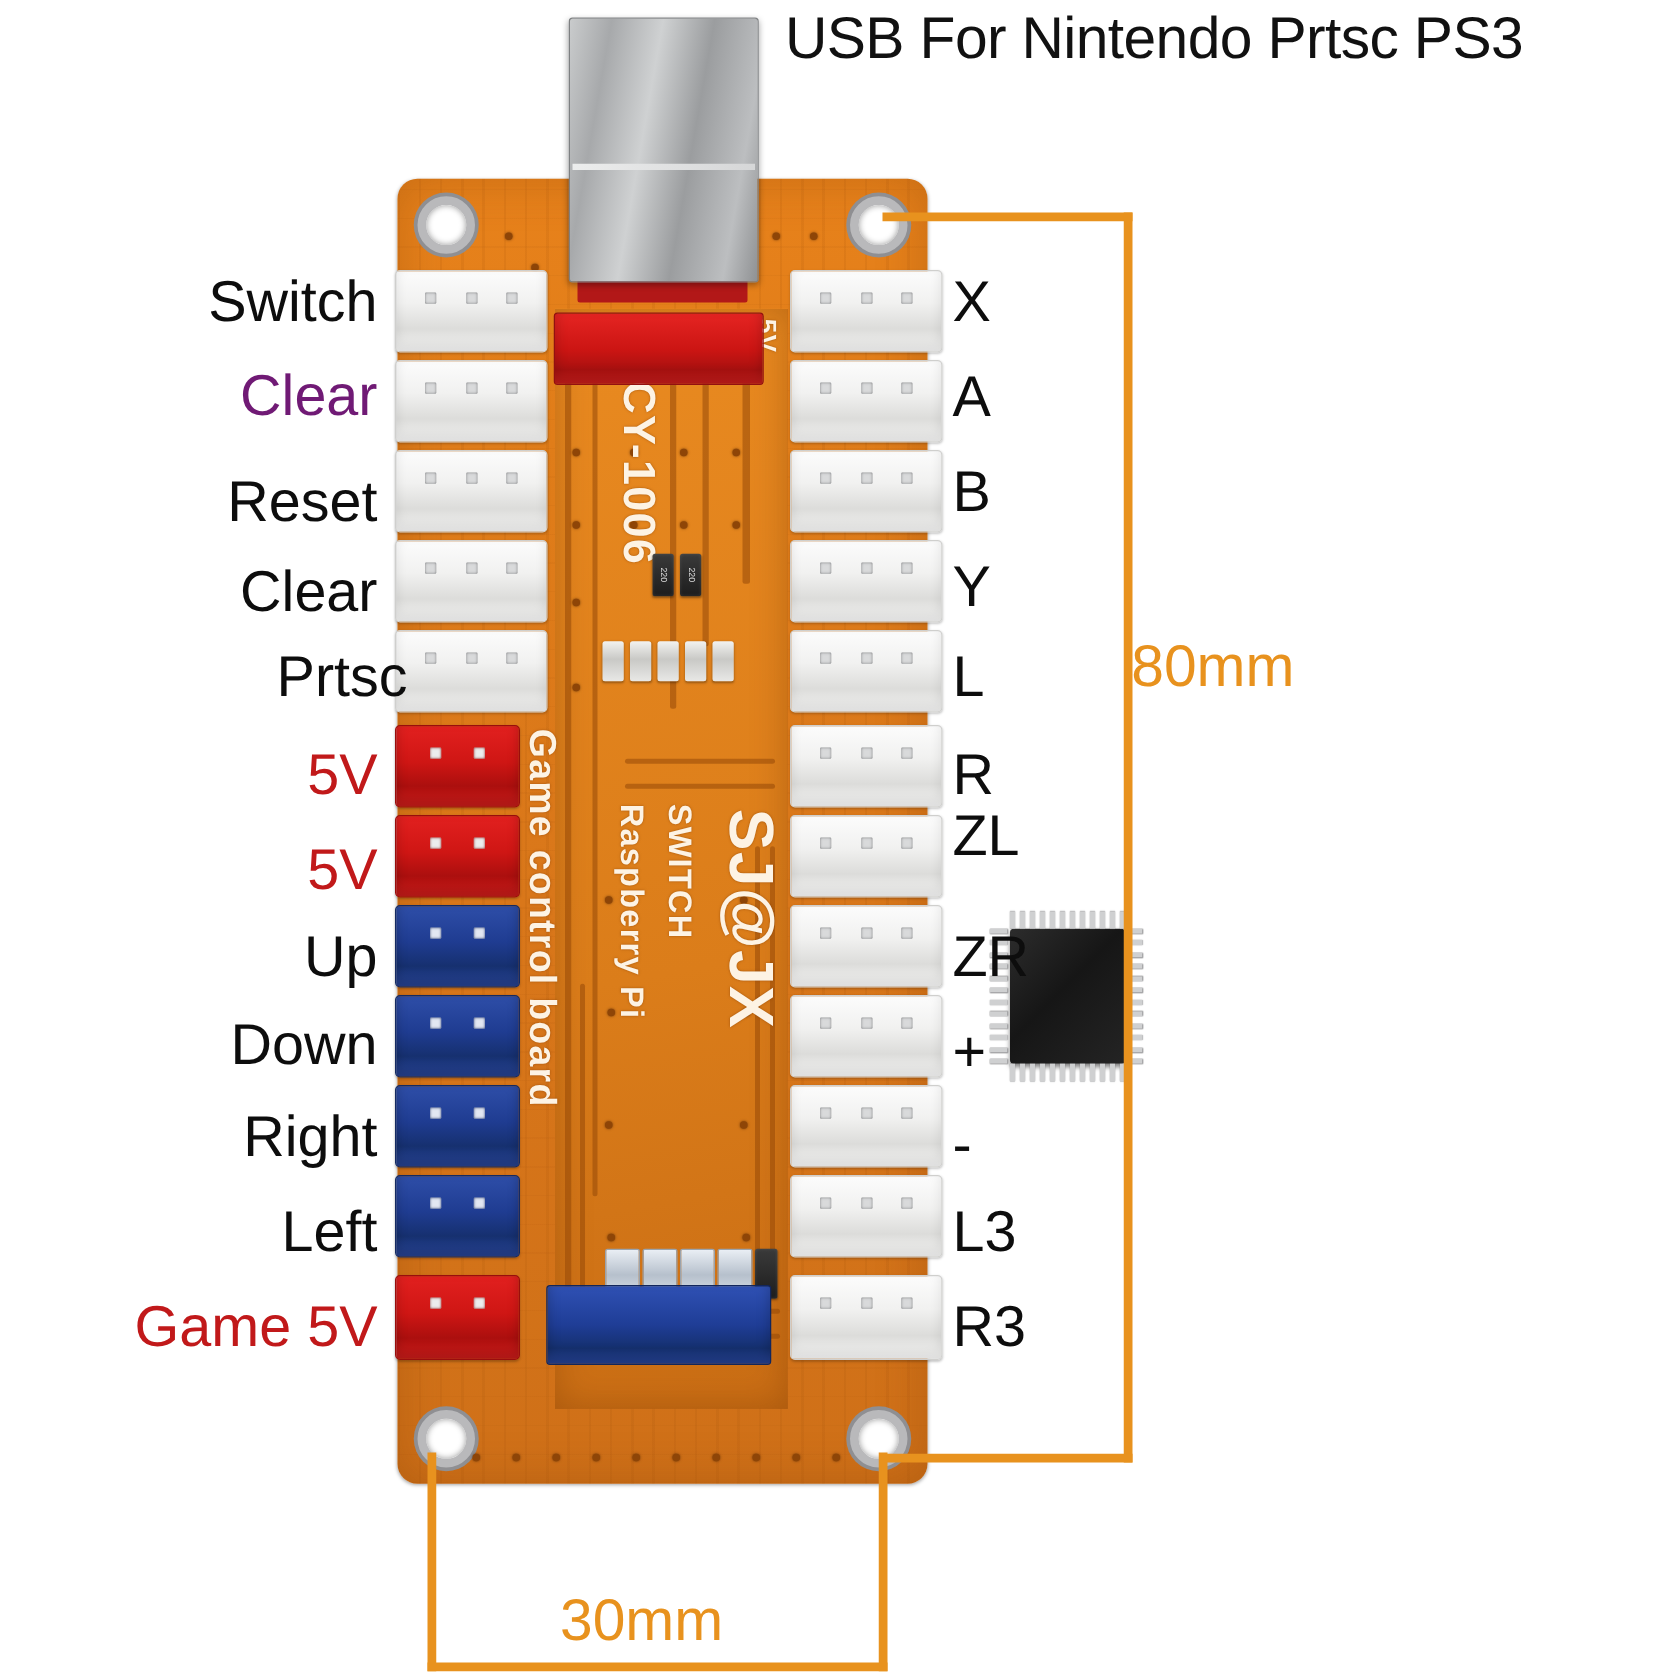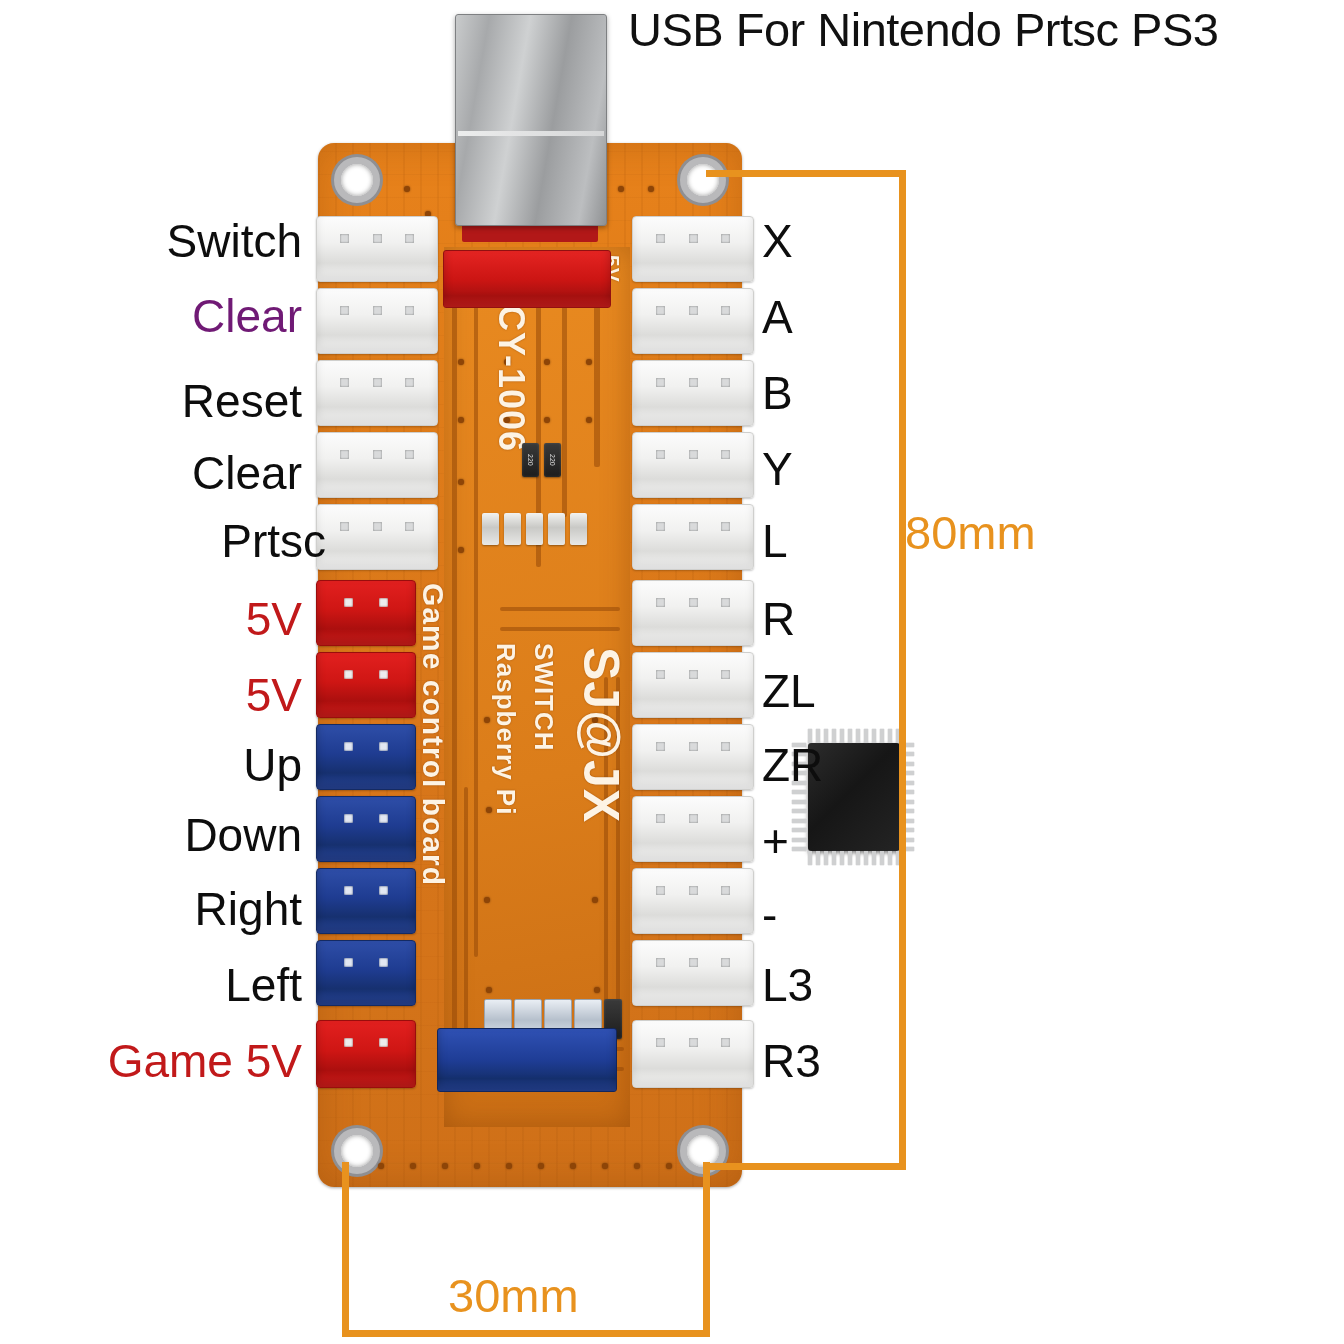--- a/index.html
+++ b/index.html
@@ -630,21 +630,21 @@
       <div class="label left-col" style="top: 1038px; color: rgb(193, 25, 26);">Game 5V</div>
     </div>
 
   <div id="right-labels">
       <div class="label right-col" style="top: 218px;">X</div>
       <div class="label right-col" style="top: 294px;">A</div>
       <div class="label right-col" style="top: 370px;">B</div>
       <div class="label right-col" style="top: 446px;">Y</div>
       <div class="label right-col" style="top: 518px;">L</div>
       <div class="label right-col" style="top: 596px;">R</div>
-      <div class="label right-col" style="top: 668px;">ZL</div>
+      <div class="label right-col" style="top: 645px;">ZL</div>
       <div class="label right-col" style="top: 742px;">ZR</div>
       <div class="label right-col" style="top: 818px;">+</div>
       <div class="label right-col" style="top: 892px;">-</div>
       <div class="label right-col" style="top: 962px;">L3</div>
       <div class="label right-col" style="top: 1038px;">R3</div>
     </div>
 
   <div class="dim-line" style="left:706px; top:170px; width:200px; height:7px;"></div>
   <div class="dim-line" style="left:899px; top:170px; width:7px;   height:1000px;"></div>
   <div class="dim-line" style="left:706px; top:1163px; width:200px; height:7px;"></div>

